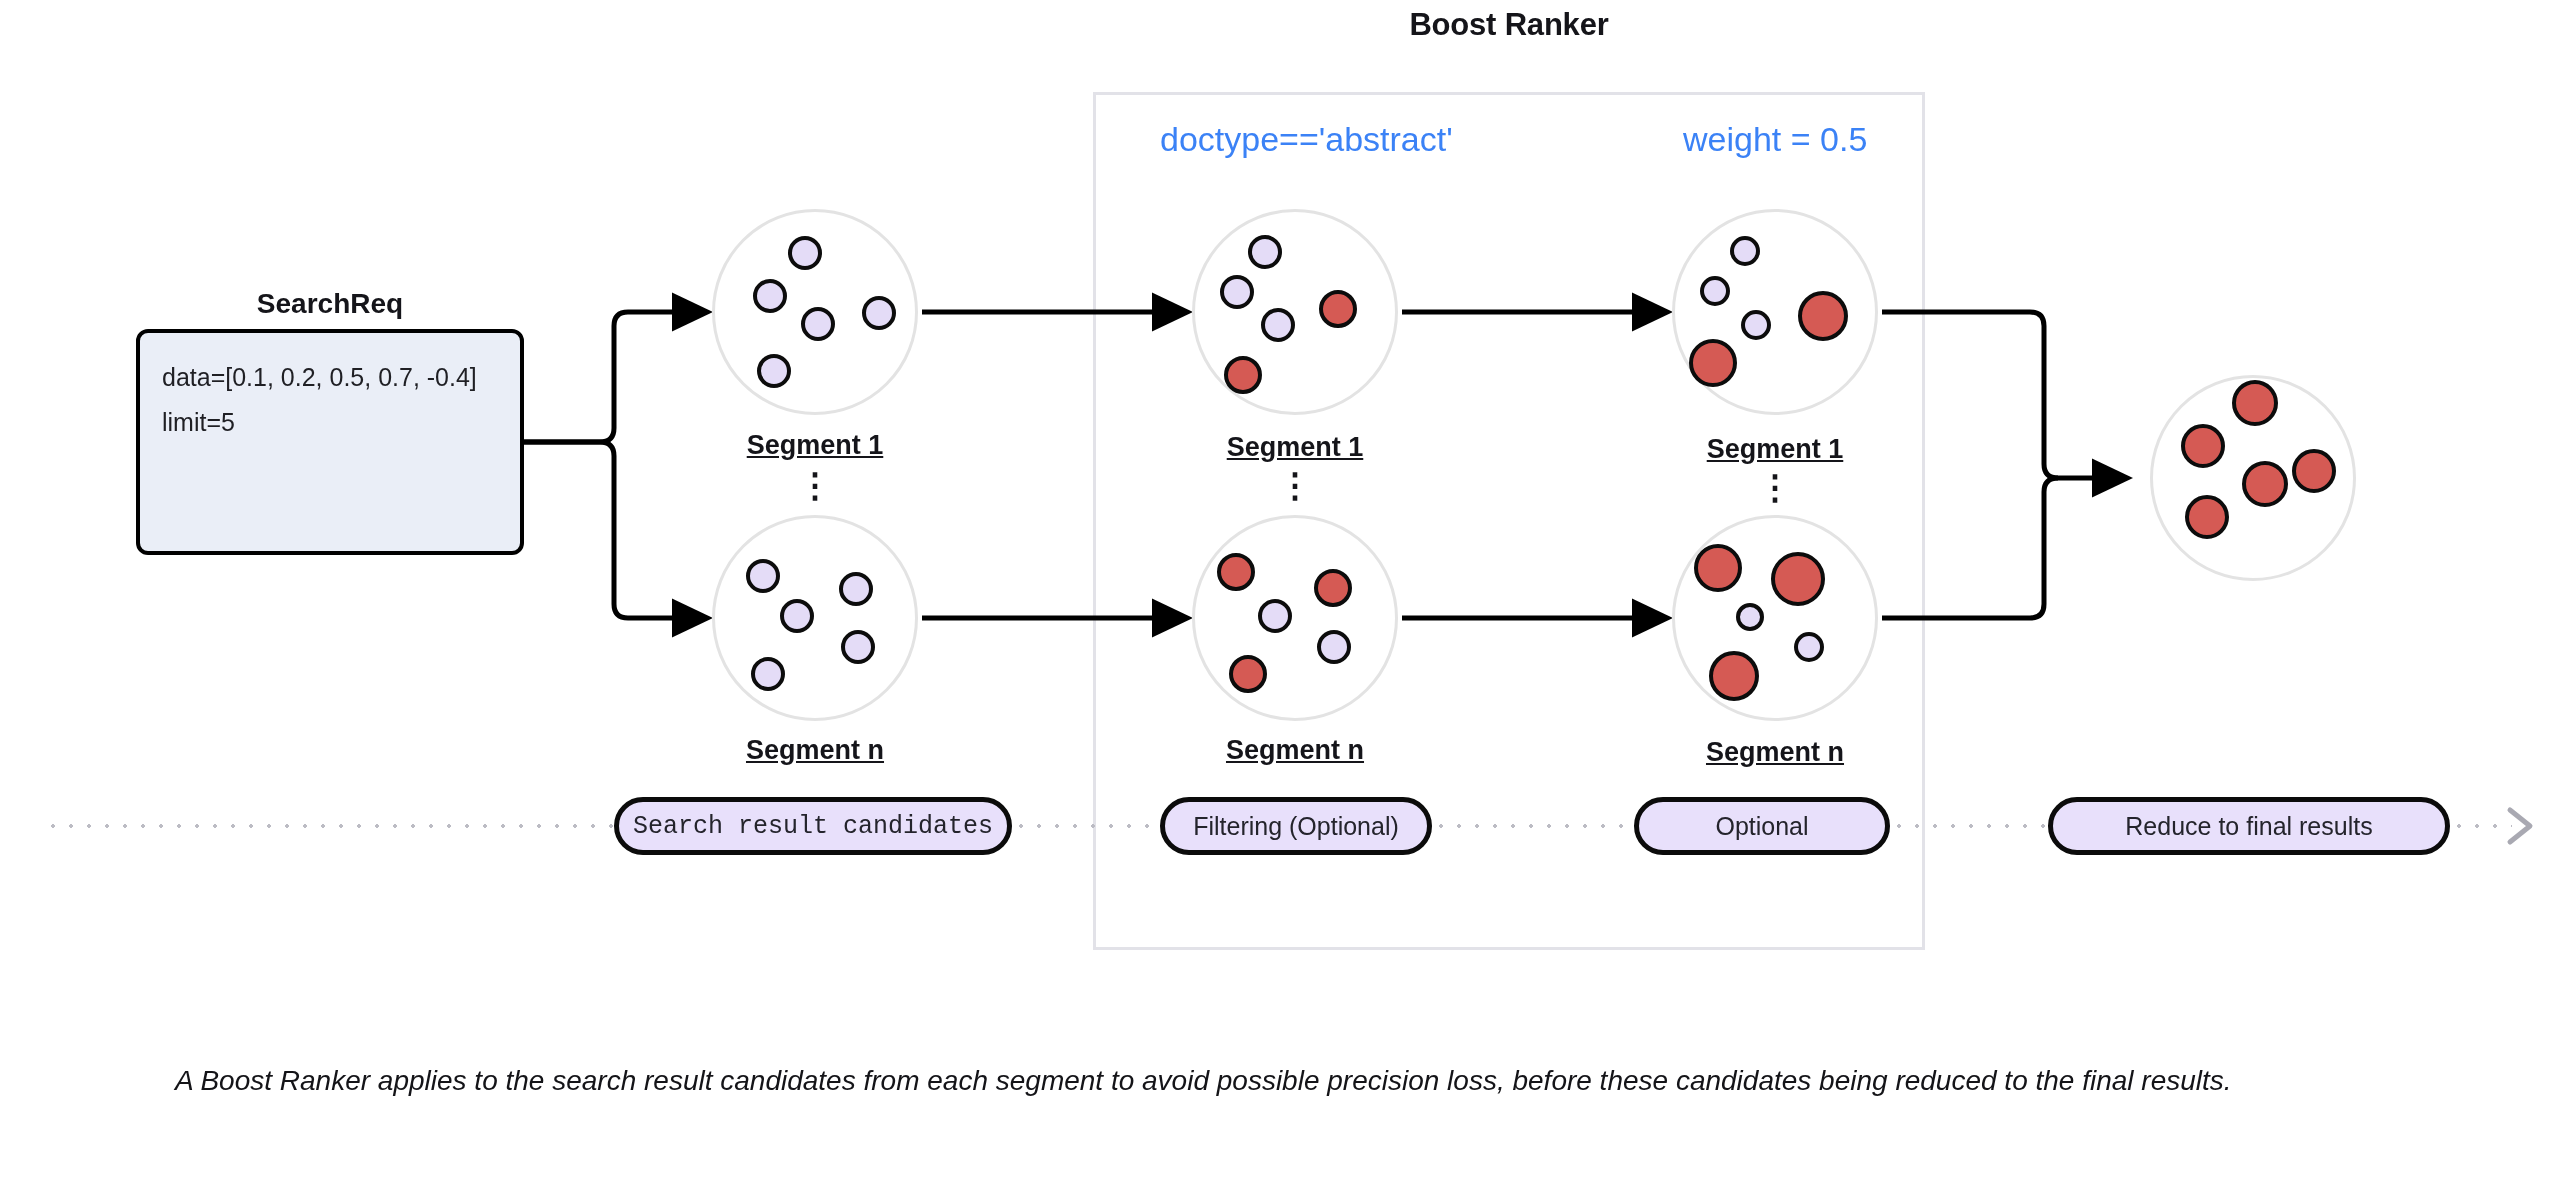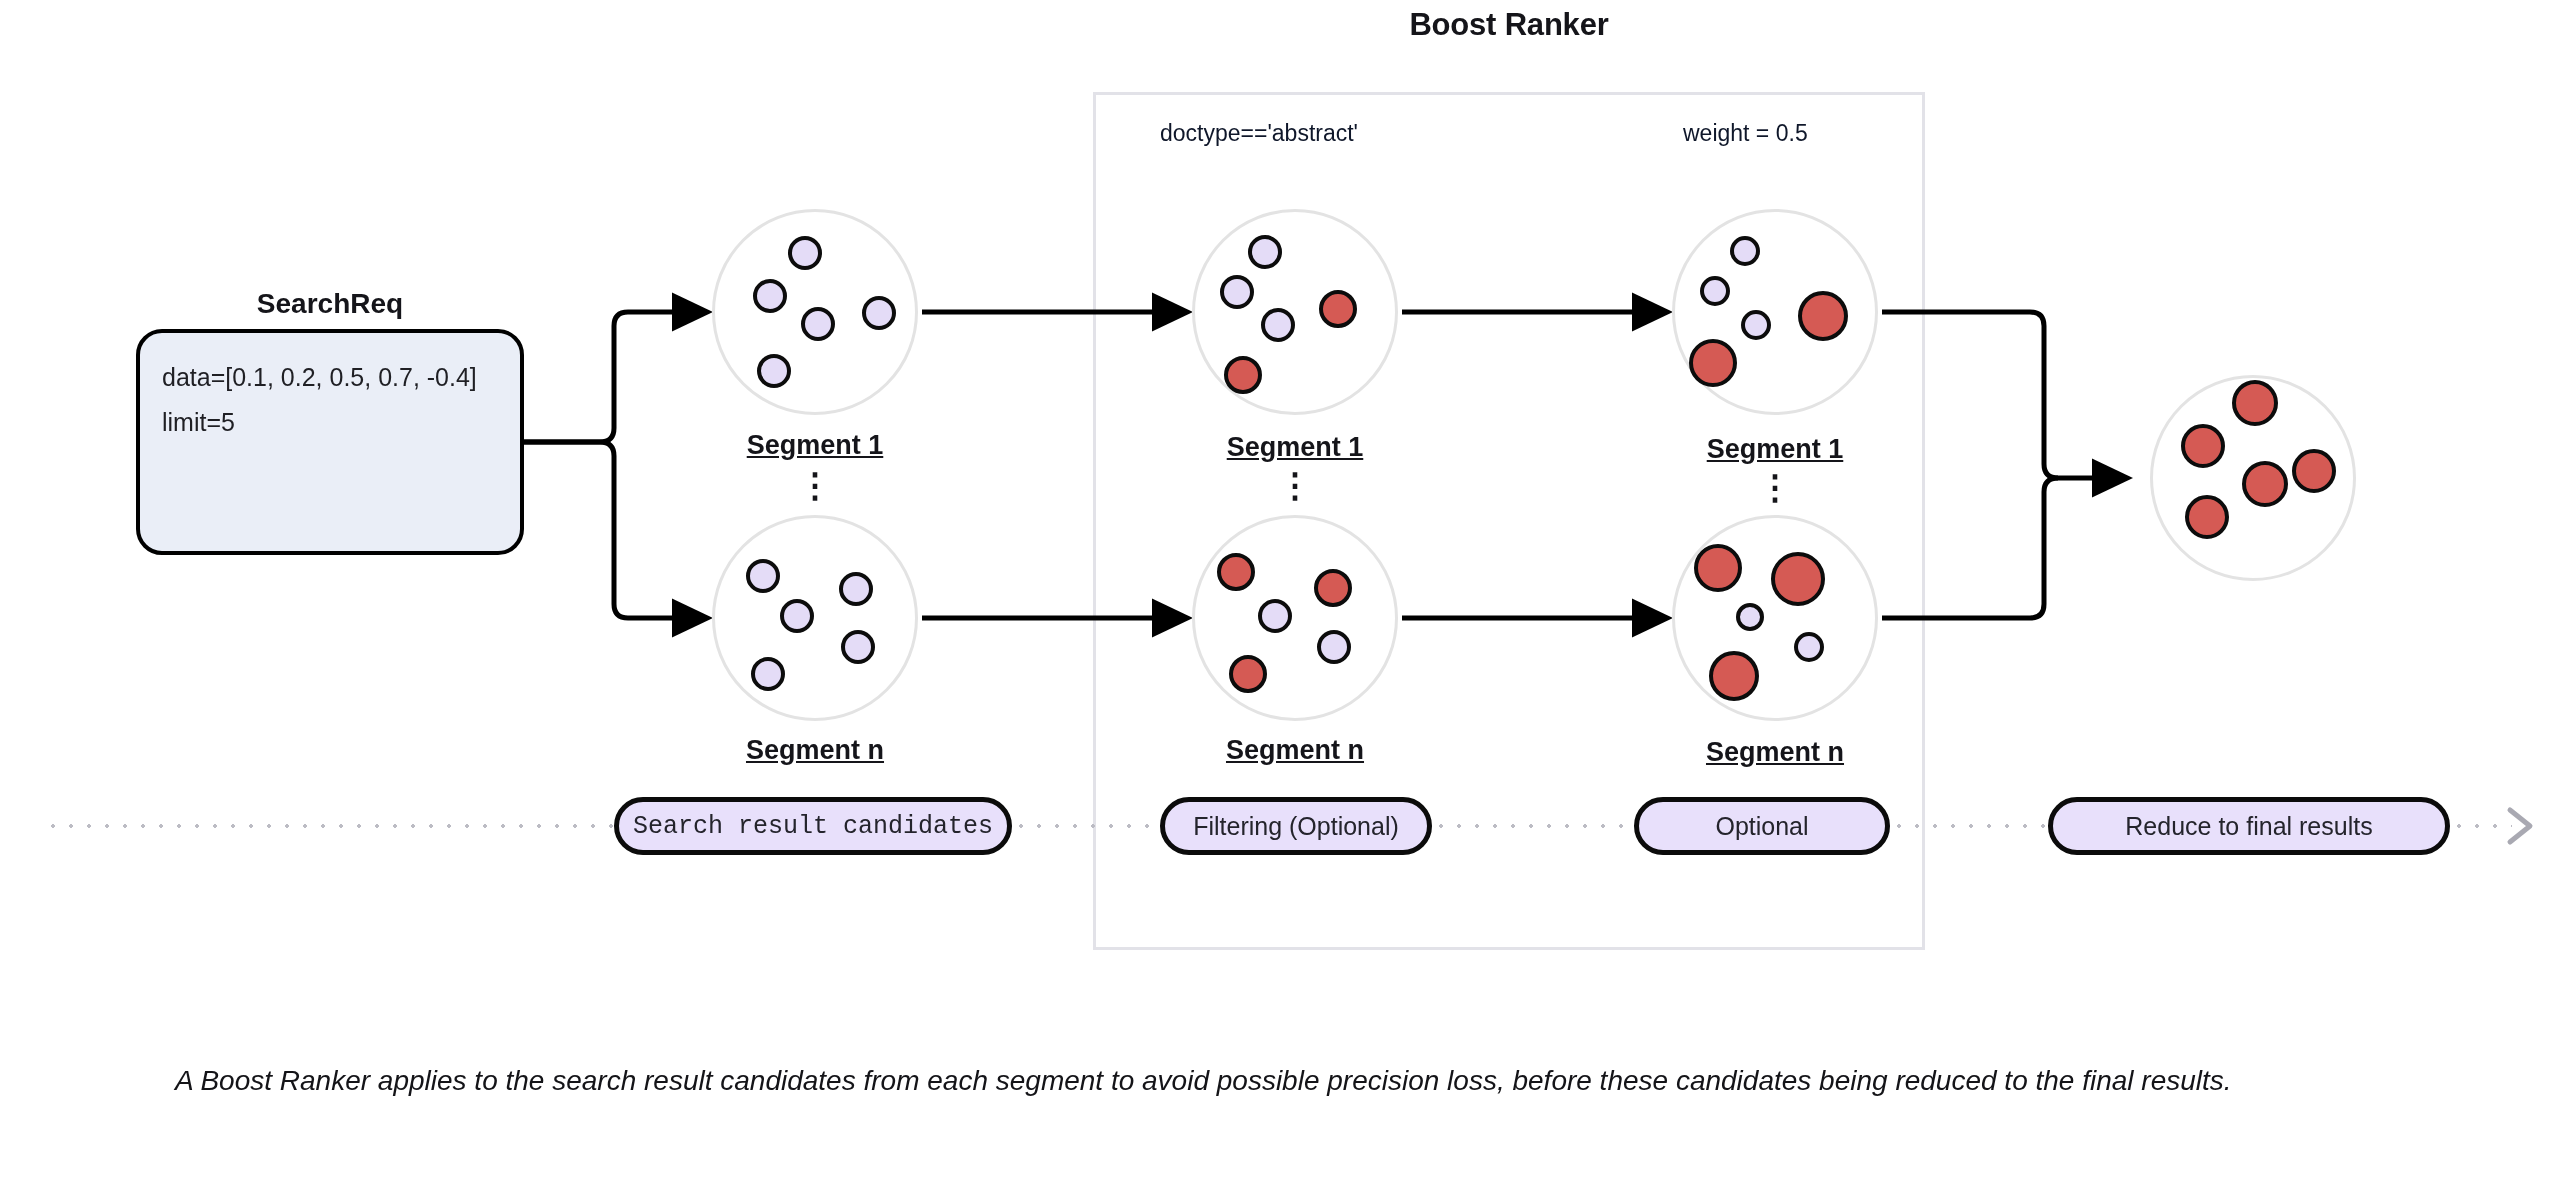--- a/index.html
+++ b/index.html
@@ -37,43 +37,43 @@
     text-align: center;
     font-size: 31px;
     font-weight: bold;
     letter-spacing: -0.2px;
     color: #15151a;
     line-height: 50px;
   }
 
   
   .cond-label {
-    font-size: 23px;
-    color: #0f172a;
+    font-size: 34px;
+    color: #3b82f6;
     white-space: nowrap;
   }
 
   
   #searchreq-title {
     left: 140px;
     top: 288px;
     width: 380px;
     text-align: center;
     font-size: 28px;
     font-weight: bold;
     color: #15151a;
   }
   #searchreq-box {
     left: 136px;
     top: 329px;
     width: 388px;
     height: 226px;
     background: #eaeef7;
     border: 4px solid #000000;
-    border-radius: 26px;
+    border-radius: 12px;
     box-sizing: border-box;
     padding: 22px 20px 0 22px;
   }
   #searchreq-box .line {
     font-size: 25px;
     line-height: 45px;
     color: #1f1f24;
     white-space: nowrap;
   }
 

